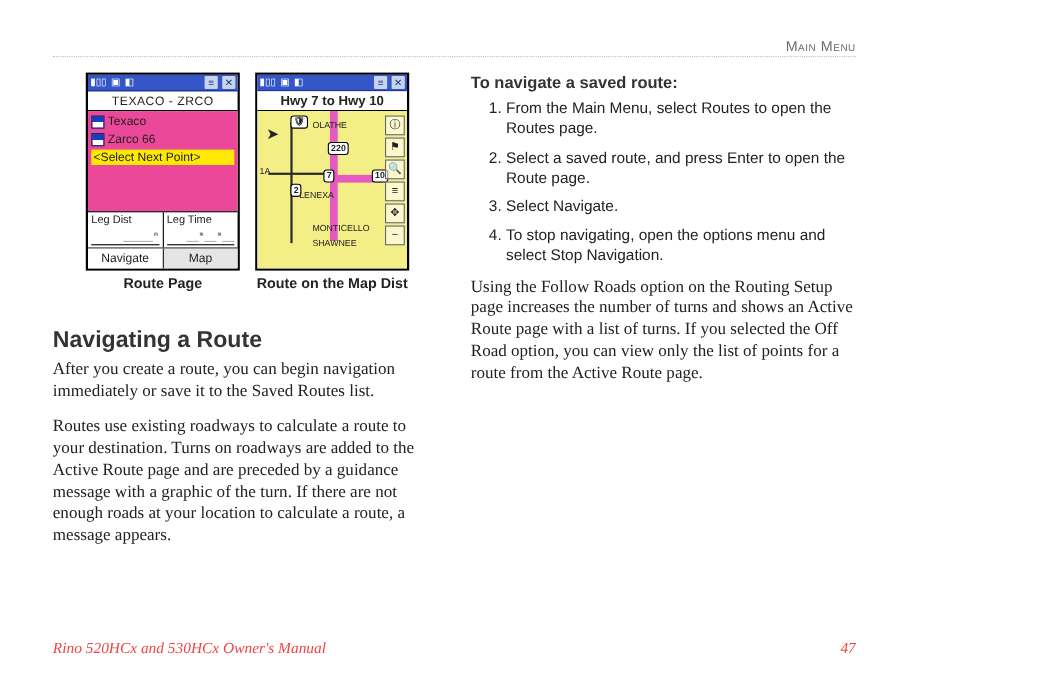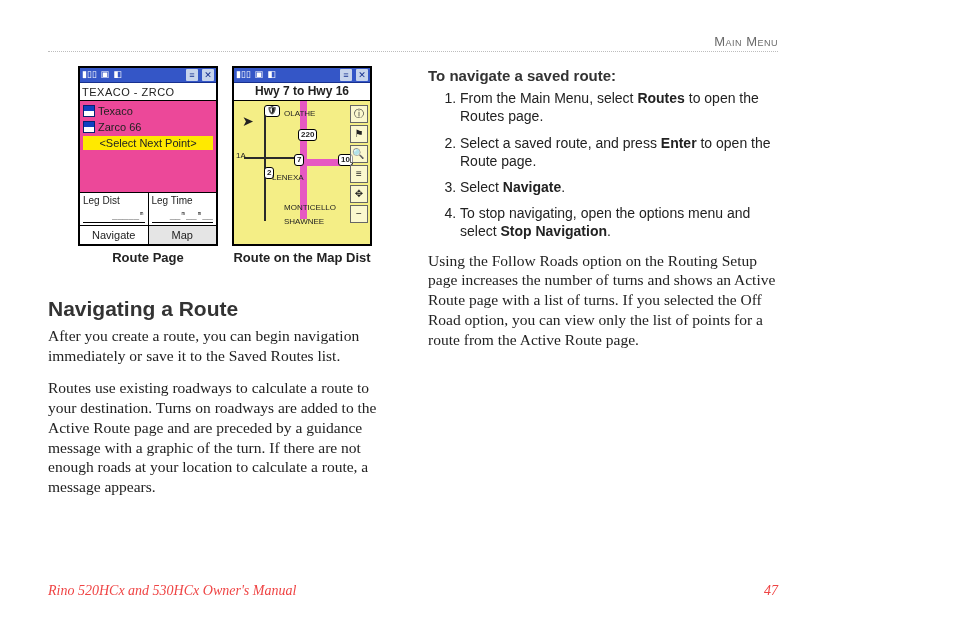--- a/index.html
+++ b/index.html
@@ -84,37 +84,37 @@
     line-height:12px;
     border-radius: 1px;
     font-size: 9px;
   }
   .spacer { flex: 1; }
   .routeTitle {
     padding: 2px 2px 1px 2px;
     border-bottom: 1px solid #000;
     font-size: 11px;
     letter-spacing: 0.5px;
+    text-align: center;
   }
   .routeList {
     flex: 1;
     background: #ec4899;
     padding: 2px 2px;
   }
   .routeList .row {
     display: flex; align-items: center; gap: 3px;
     padding: 1px 1px;
   }
   .flagBlue { width:10px;height:10px;display:inline-block;background:linear-gradient(180deg,#1040c0 50%,#fff 50%);border:1px solid #072070;}
   .hilite {
     background: #ffe900;
     padding: 0 2px;
     display:inline-block;
     width: 100%;
-    text-align: center;
   }
   .routeStats {
     display:flex;
     border-top:1px solid #000;
     font-size:10px;
   }
   .routeStats > div {
     flex:1; padding:2px 3px;
     border-right:1px solid #000;
   }
@@ -189,21 +189,21 @@
   ol.steps{
     font-family: Arial, Helvetica, sans-serif;
     font-size: 14px;
     padding-left: 32px;
     margin: 0 0 10px 0;
   }
   ol.steps li{
     margin: 0 0 8px 0;
     line-height: 1.3;
   }
-  .b{font-weight:bold;}
+  .b{font-weight:normal;}
   .footer{
     position:absolute;left:48px;right:48px;bottom:22px;
     display:flex;justify-content:space-between;
     font-style: italic;
     color:#ef4444;
     font-size: 14px;
   }
   .footer .pnum{font-style: italic;}
 </style>
 </head>
@@ -264,21 +264,21 @@
         <div class="fig">
           <div class="screen">
             <div class="sbar">
               <span class="cell">▮▯▯</span>
               <span class="cell">▣</span>
               <span class="cell">◧</span>
               <span class="spacer"></span>
               <span class="winbtn">≡</span>
               <span class="winbtn">✕</span>
             </div>
-            <div class="mapTitle">Hwy 7 to Hwy 16</div>
+            <div class="mapTitle">Hwy 7 to Hwy 10</div>
             <div class="mapArea">
 
               <div class="road" style="left:66px;top:0;width:7px;height:118px;"></div>
               <div class="road" style="left:66px;top:58px;width:48px;height:7px;"></div>
 
               <div class="minor" style="left:10px;top:56px;width:56px;height:2px;"></div>
               <div class="minor" style="left:30px;top:10px;width:2px;height:110px;"></div>
 
               <span class="shield" style="left:30px;top:4px;">🛡</span>
               <span class="city" style="left:50px;top:8px;">OLATHE</span>

